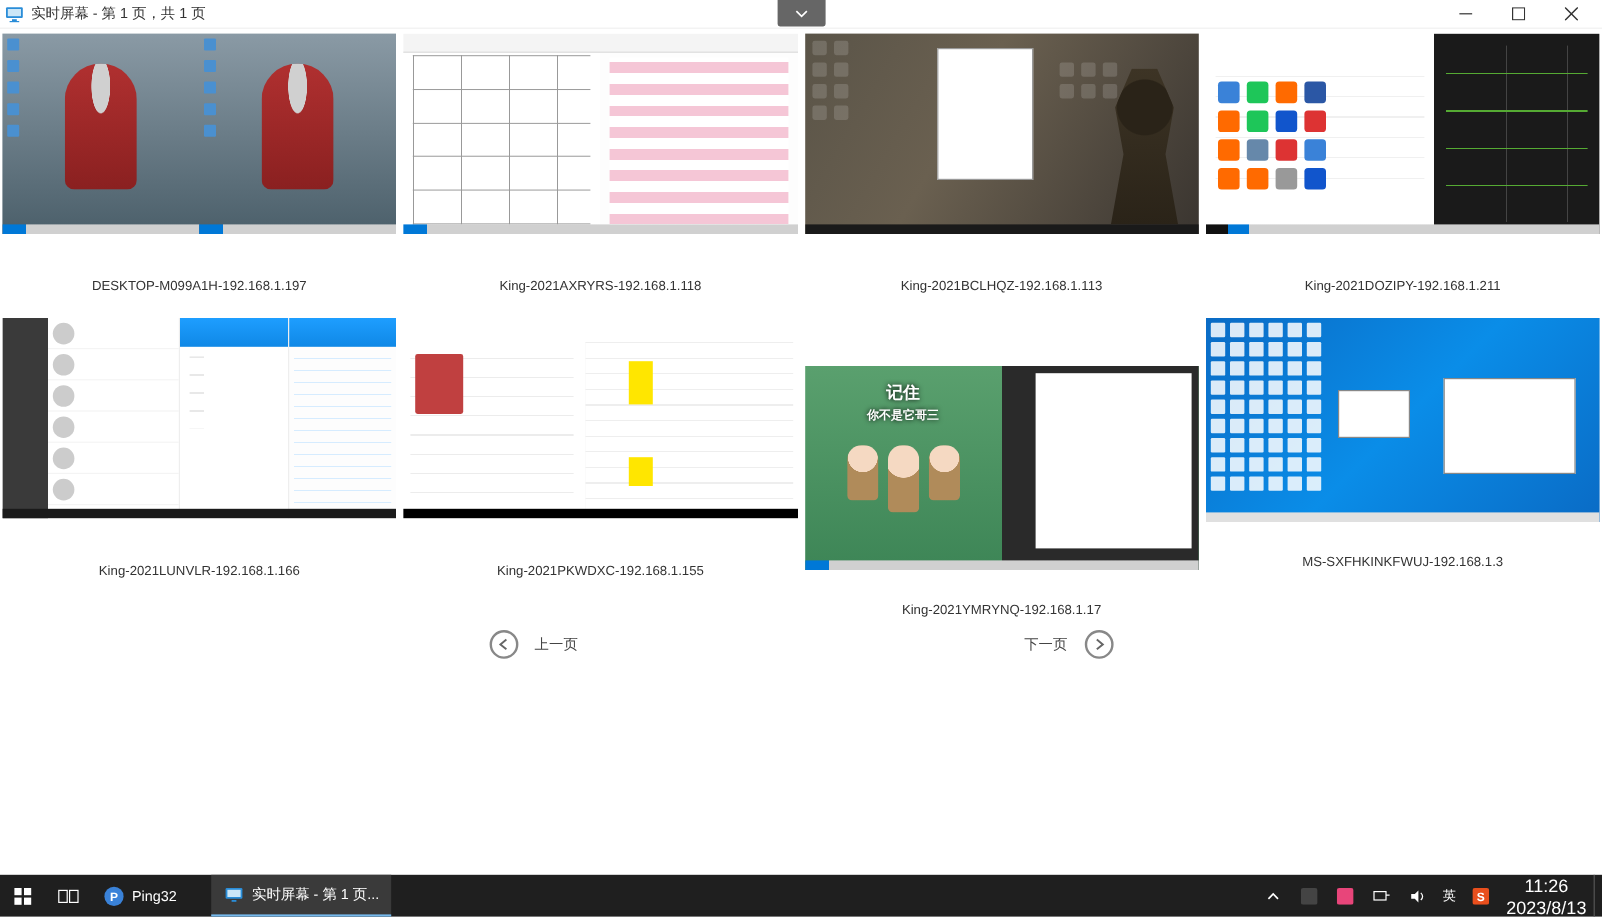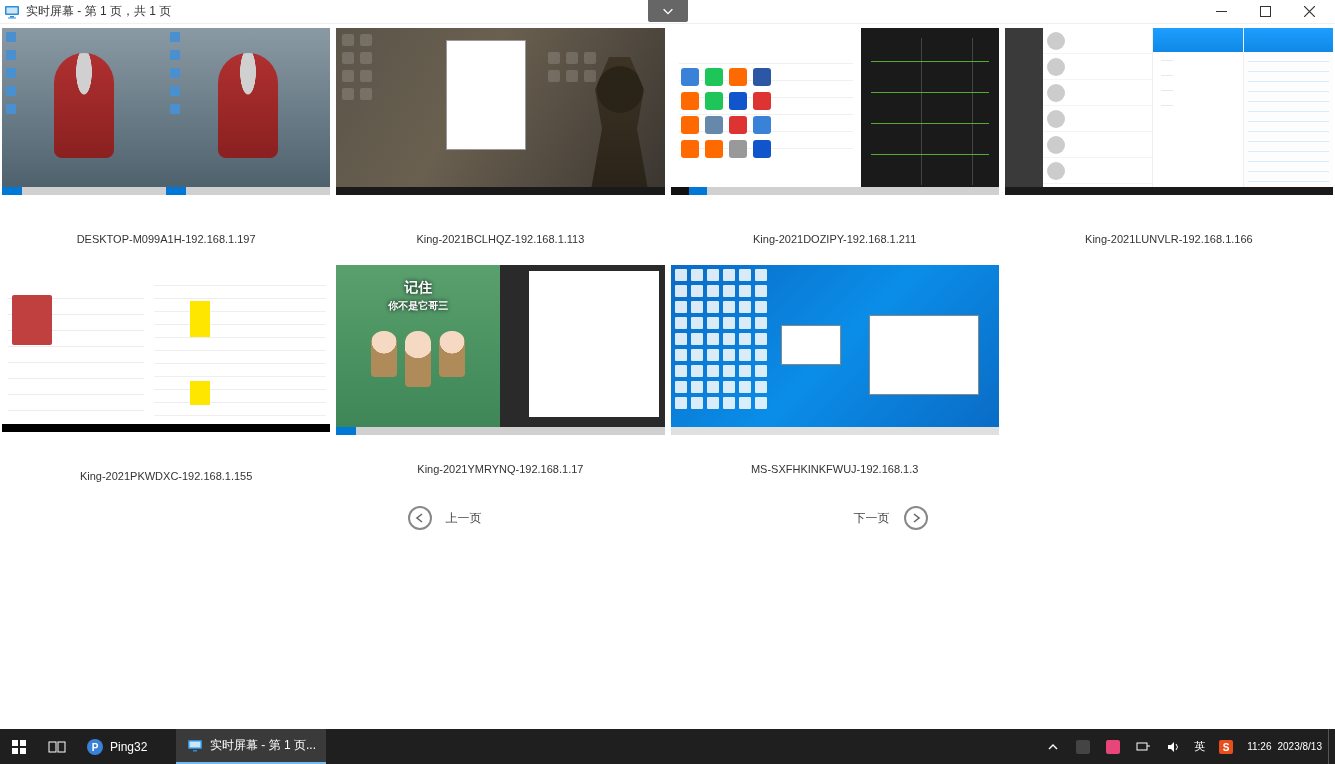--- a/index.html
+++ b/index.html
@@ -68,21 +68,21 @@
 
 .t-sheetbr { background: #fff; display: flex; position: relative; }
 .t-sheetbr .left { width: 45%; background: #fff; position: relative; }
 .t-sheetbr .left::before { content: ""; position: absolute; inset: 24px 6px 6px 6px; background-image: repeating-linear-gradient(0deg, transparent 0 15px, #ececec 15px 16px); }
 .t-sheetbr .card { position: absolute; left: 10px; top: 30px; width: 40px; height: 50px; background: #c04040; border-radius: 2px; }
 .t-sheetbr .right { flex: 1; background: #fff; position: relative; }
 .t-sheetbr .right::before { content: ""; position: absolute; inset: 20px 4px 4px 4px; background-image: repeating-linear-gradient(0deg, #fff 0 12px, #eee 12px 13px), repeating-linear-gradient(90deg, #fff 0 34px, #eee 34px 35px); }
 .t-sheetbr .hl { position: absolute; width: 20px; height: 36px; background: #ffe600; }
 .t-sheetbr .tbar { position: absolute; bottom: 0; left: 0; right: 0; height: 8px; background: #000; }
 
-.t-green { background: linear-gradient(#5aa06e, #3d8556); display: flex; position: relative; }
+.t-green { background: linear-gradient(#5aa06e, #3d8556); display: flex; position: relative; margin-top: 40px; }
 .t-green .left { flex: 1; position: relative; }
 .t-green .chars { position: absolute; left: 50%; top: 55%; transform: translate(-50%, -50%); display: flex; gap: 8px; }
 .t-green .ch { width: 26px; height: 46px; background: radial-gradient(circle at 50% 22%, #f5d9c2 0 32%, transparent 33%), #b08b5a; border-radius: 12px 12px 4px 4px; }
 .t-green .txt { position: absolute; left: 50%; top: 14px; transform: translateX(-50%); color: #fff; font-weight: bold; text-shadow: 0 0 4px #000; font-size: 14px; }
 .t-green .txt2 { top: 34px; font-size: 10px; }
 .t-green .right { flex: 1; background: #2a2a2a; position: relative; }
 .t-green .win { position: absolute; right: 6px; top: 6px; bottom: 18px; width: 130px; background: #fff; }
 .t-green .tbar { position: absolute; bottom: 0; left: 0; right: 0; height: 8px; background: linear-gradient(90deg, #0078d7 0 20px, #d0d0d0 20px); }
 
 .t-blue { background: linear-gradient(135deg, #0a6bc5, #0a8de8 50%, #0a6bc5); display: flex; position: relative; }
@@ -109,21 +109,21 @@
 .arrow-btn { width: 24px; height: 24px; border: 2px solid #888; border-radius: 50%; display: flex; align-items: center; justify-content: center; background: #fff; }
 
 
 .taskbar { position: absolute; bottom: 0; left: 0; right: 0; height: 35px; background: #1f1f1f; display: flex; align-items: stretch; color: #fff; }
 .tb-left { display: flex; align-items: stretch; }
 .tb-item { display: flex; align-items: center; justify-content: center; padding: 0 10px; cursor: pointer; gap: 6px; font-size: 12px; }
 .tb-item.active { background: #3a3a3a; border-bottom: 2px solid #76b9ed; text-align: right; }
 .tb-icon { width: 18px; height: 18px; display: flex; align-items: center; justify-content: center; }
 .tb-right { margin-left: auto; display: flex; align-items: stretch; }
 .tb-right .tb-item { padding: 0 6px; }
-.clock { flex-direction: row; font-size: 10px; line-height: 13px; padding: 0 8px; justify-content: center; }
+.clock { flex-direction: column; font-size: 15px; line-height: 13px; padding: 0 8px; justify-content: flex-end; }
 
 svg { display: block; }
 </style>
 </head>
 <body>
 
 <div class="titlebar">
   <span class="app-icon">
     <svg width="16" height="16" viewBox="0 0 16 16">
         <rect x="1" y="2" width="14" height="9" rx="1" fill="#2a8dd8"></rect>
@@ -183,20 +183,32 @@
               <div class="ic"></div>
               <div class="ic"></div>
             </div>
           <div class="sil"></div>
             <div class="tbar"></div>
         </div>
       </div>
       <div class="label">DESKTOP-M099A1H-192.168.1.197</div>
     </div>
 
+    <div class="cell">
+      <div class="thumb t-cad">
+        <div class="left">
+            <div class="top"></div>
+          </div>
+        <div class="right">
+            <div class="top"></div>
+          </div>
+        <div class="tbar"></div>
+      </div>
+      <div class="label">King-2021AXRYRS-192.168.1.118</div>
+    </div>
 
     <div class="cell">
       <div class="thumb t-darkdesk">
         <div class="half">
           <div class="icons">
               <div class="ic"></div>
               <div class="ic"></div>
               <div class="ic"></div>
               <div class="ic"></div>
               <div class="ic"></div>

